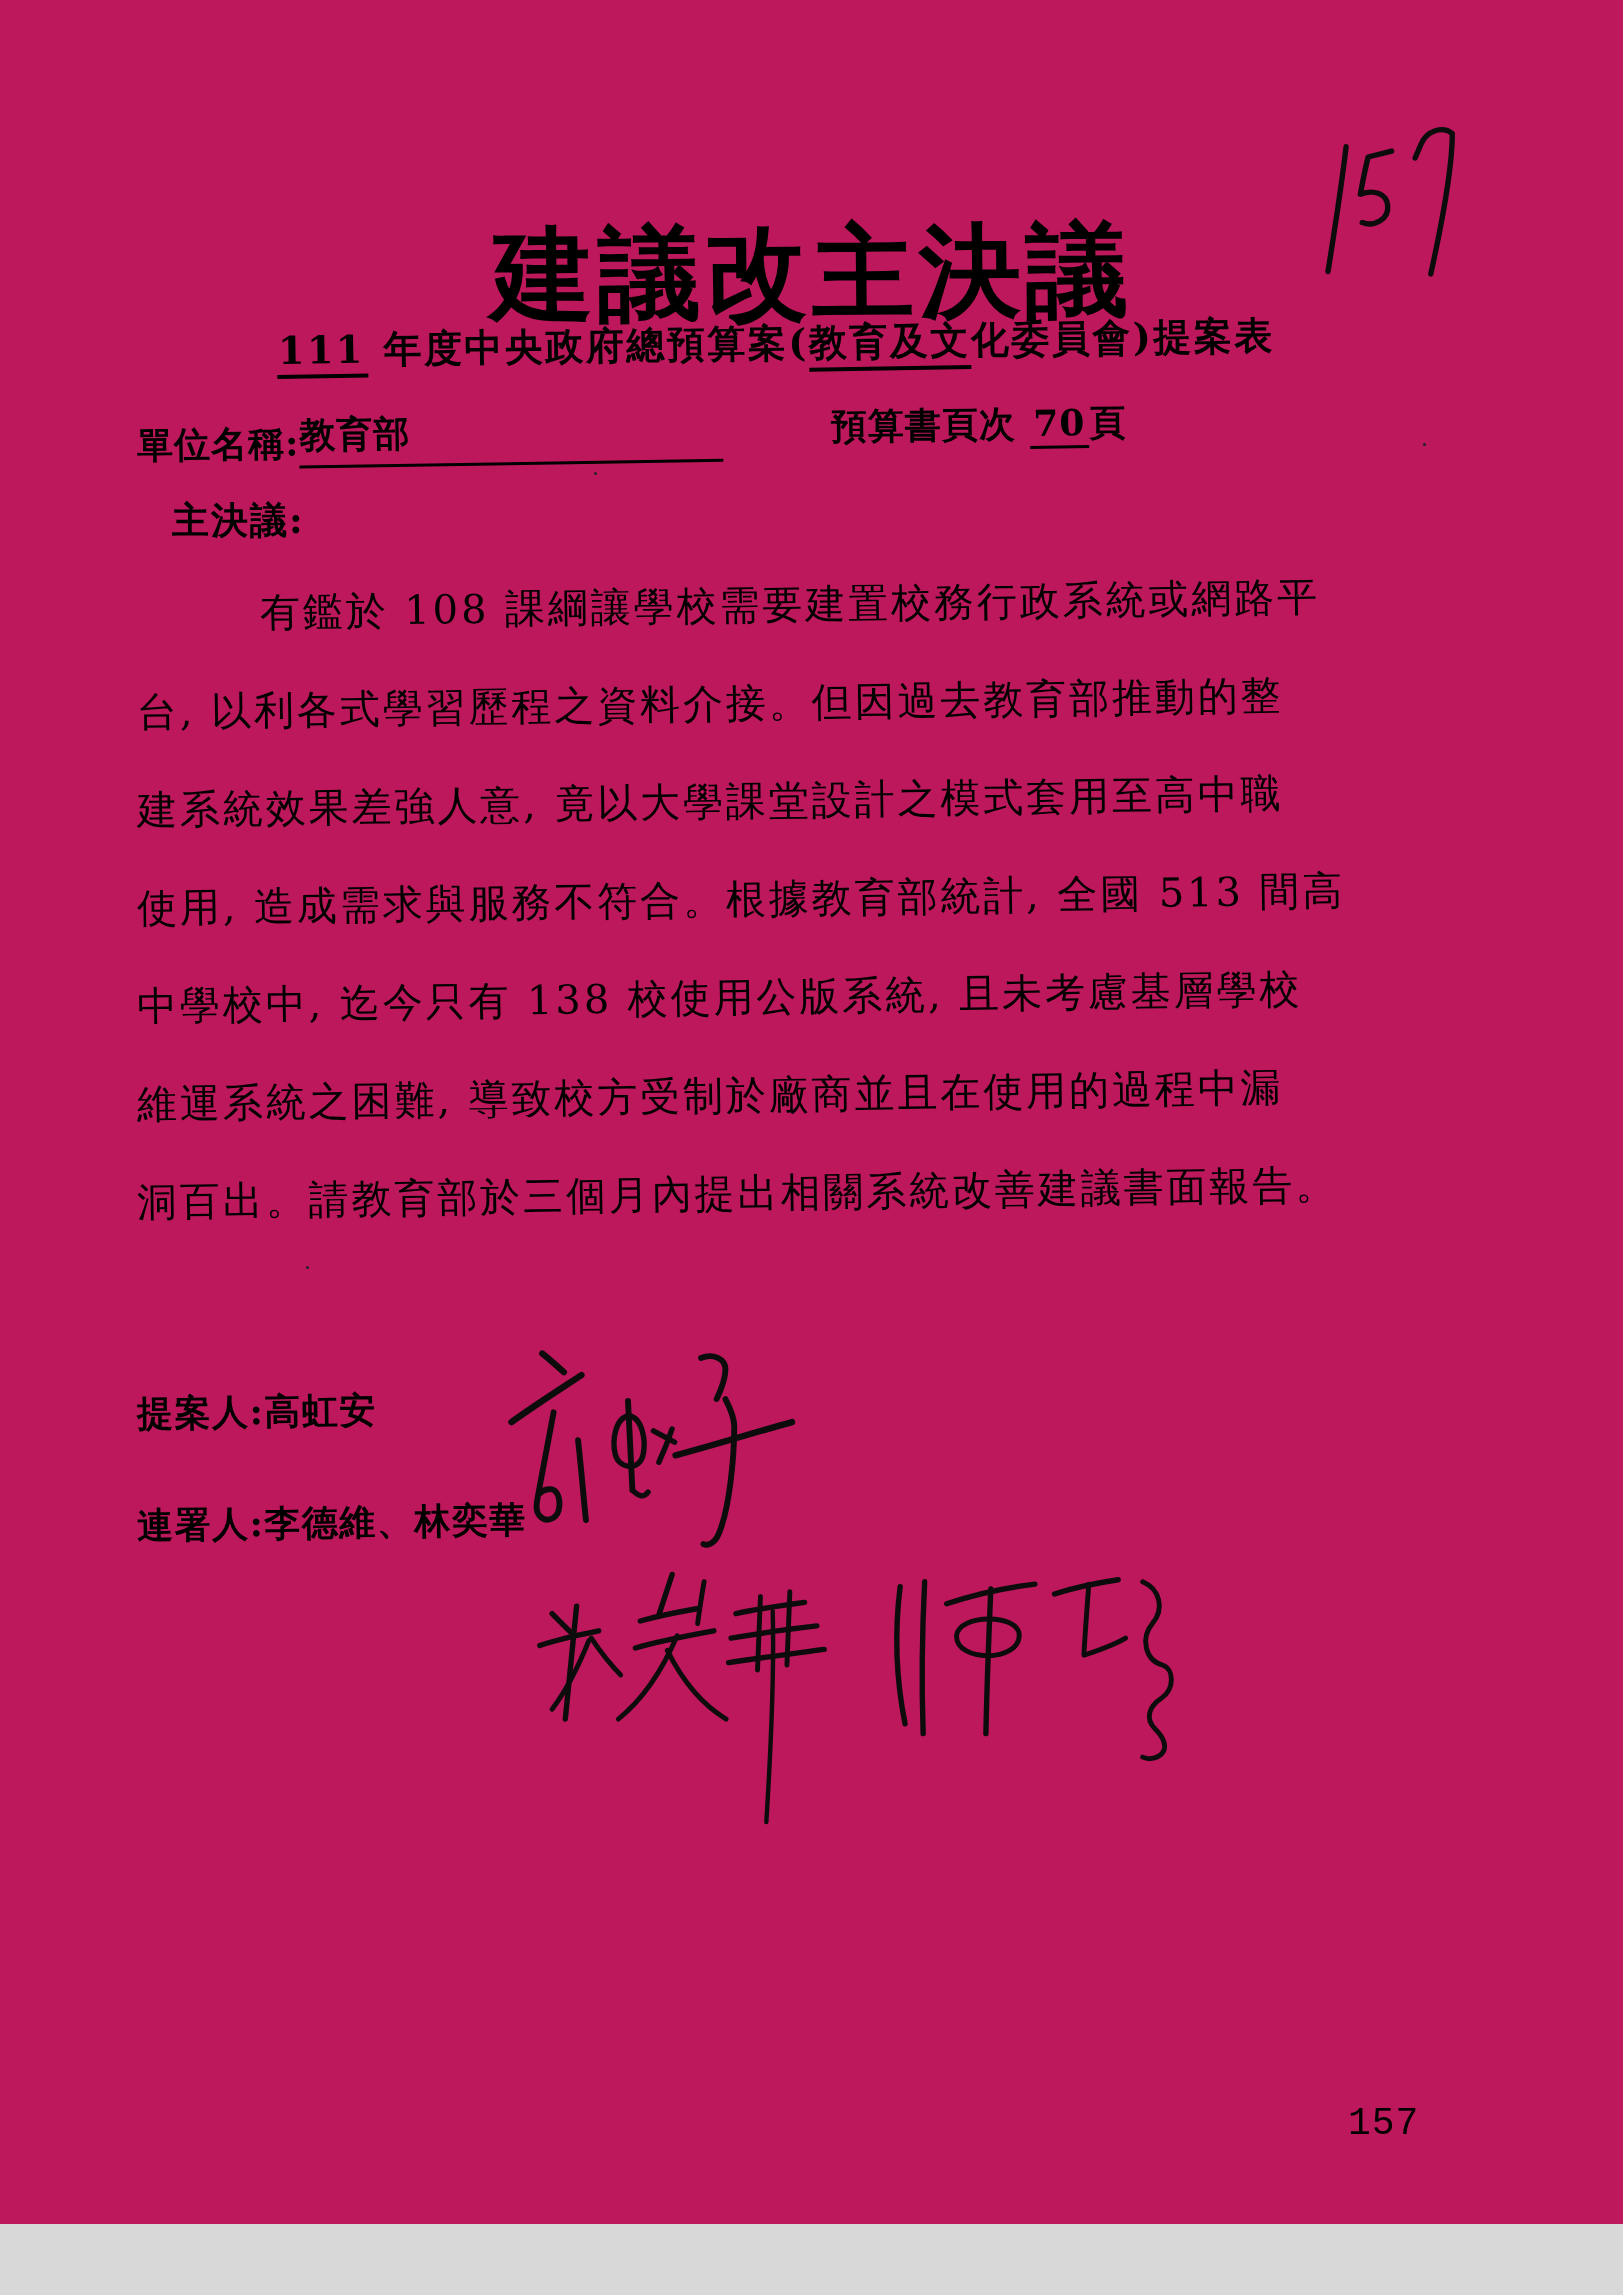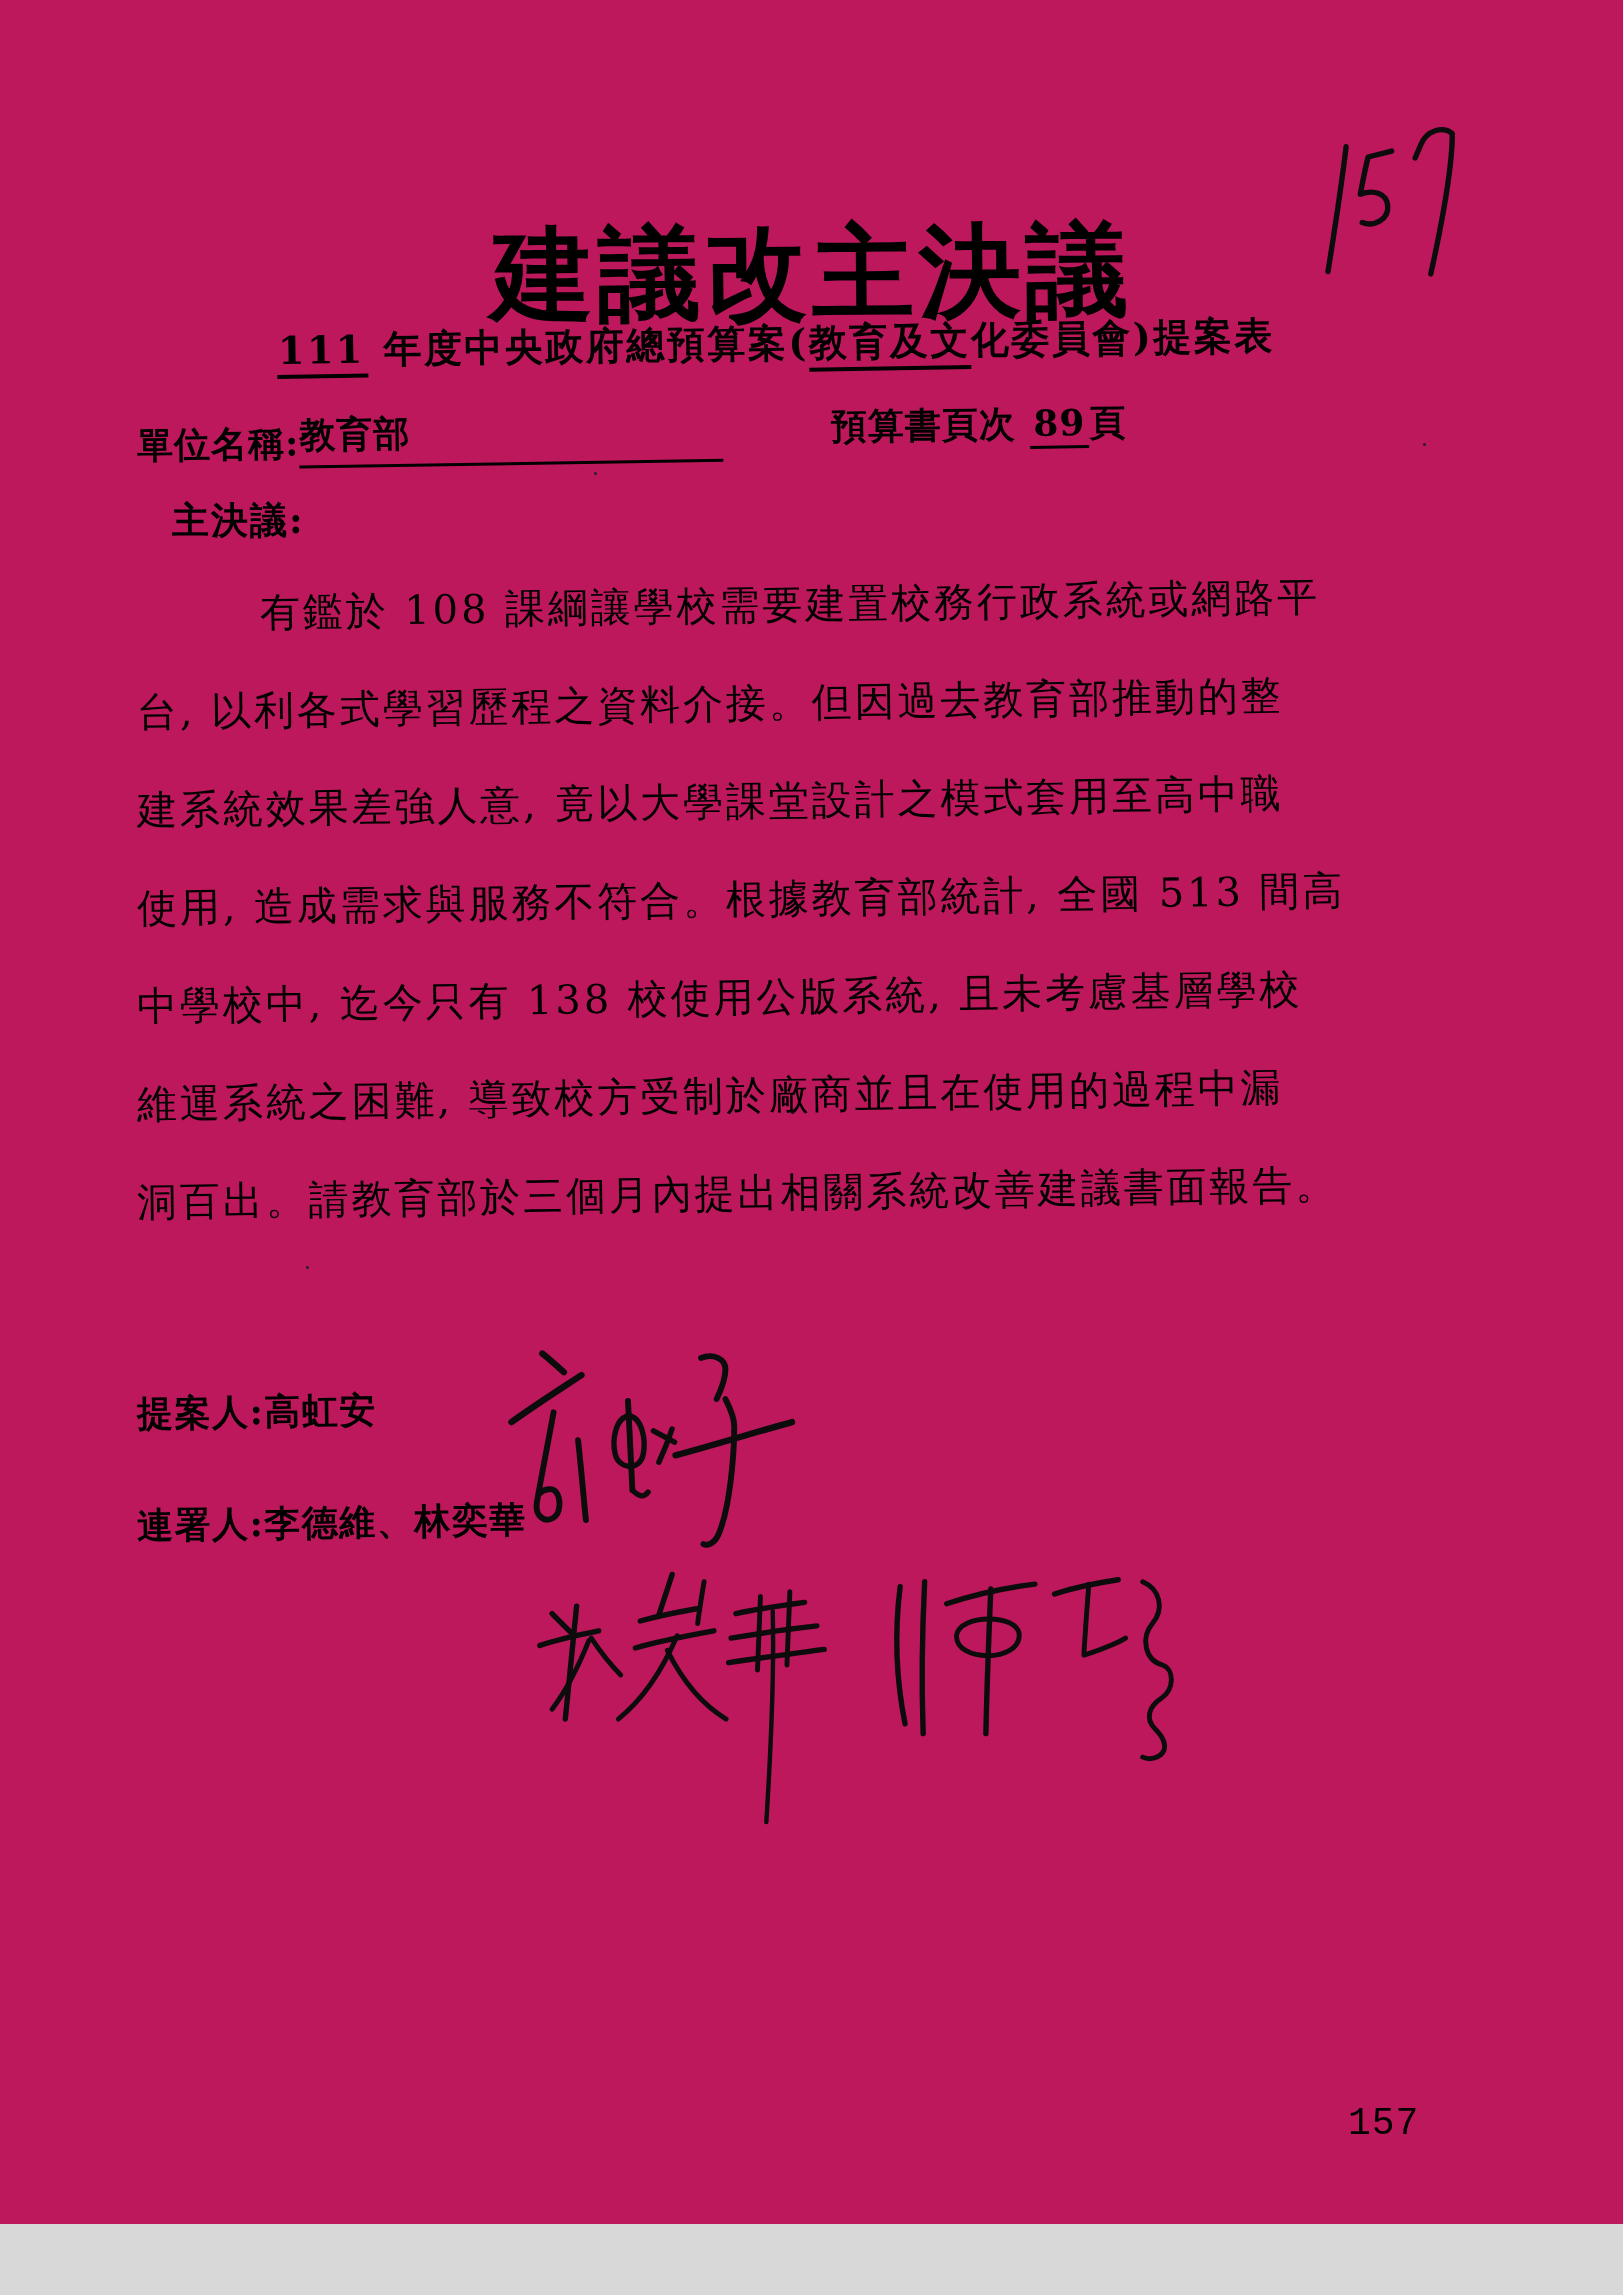--- a/index.html
+++ b/index.html
@@ -93,21 +93,21 @@
   <div class="abs title tilt-s">建議改主決議</div>
 
   <div class="abs subtitle tilt">
     <span class="u-year">111</span><span> 年度中央政府總預算案(</span><span class="u-comm">教育及文</span><span>化委員會)提案表</span>
   </div>
 
   <div class="abs unit-row tilt">
     <span>單位名稱:</span><span class="unit-value">教育部</span>
     <span class="page-ref">
       <span>預算書頁次</span>
-      <span class="u-page">89</span><span>頁</span>
+      <span class="u-page">70</span><span>頁</span>
     </span>
   </div>
 
   <div class="abs resolution-label">主決議:</div>
 
   <div class="abs body-text">
     <div class="body-line indent">有鑑於 108 課綱讓學校需要建置校務行政系統或網路平</div>
     <div class="body-line">台, 以利各式學習歷程之資料介接。但因過去教育部推動的整</div>
     <div class="body-line">建系統效果差強人意, 竟以大學課堂設計之模式套用至高中職</div>
     <div class="body-line">使用, 造成需求與服務不符合。根據教育部統計, 全國 513 間高</div>

